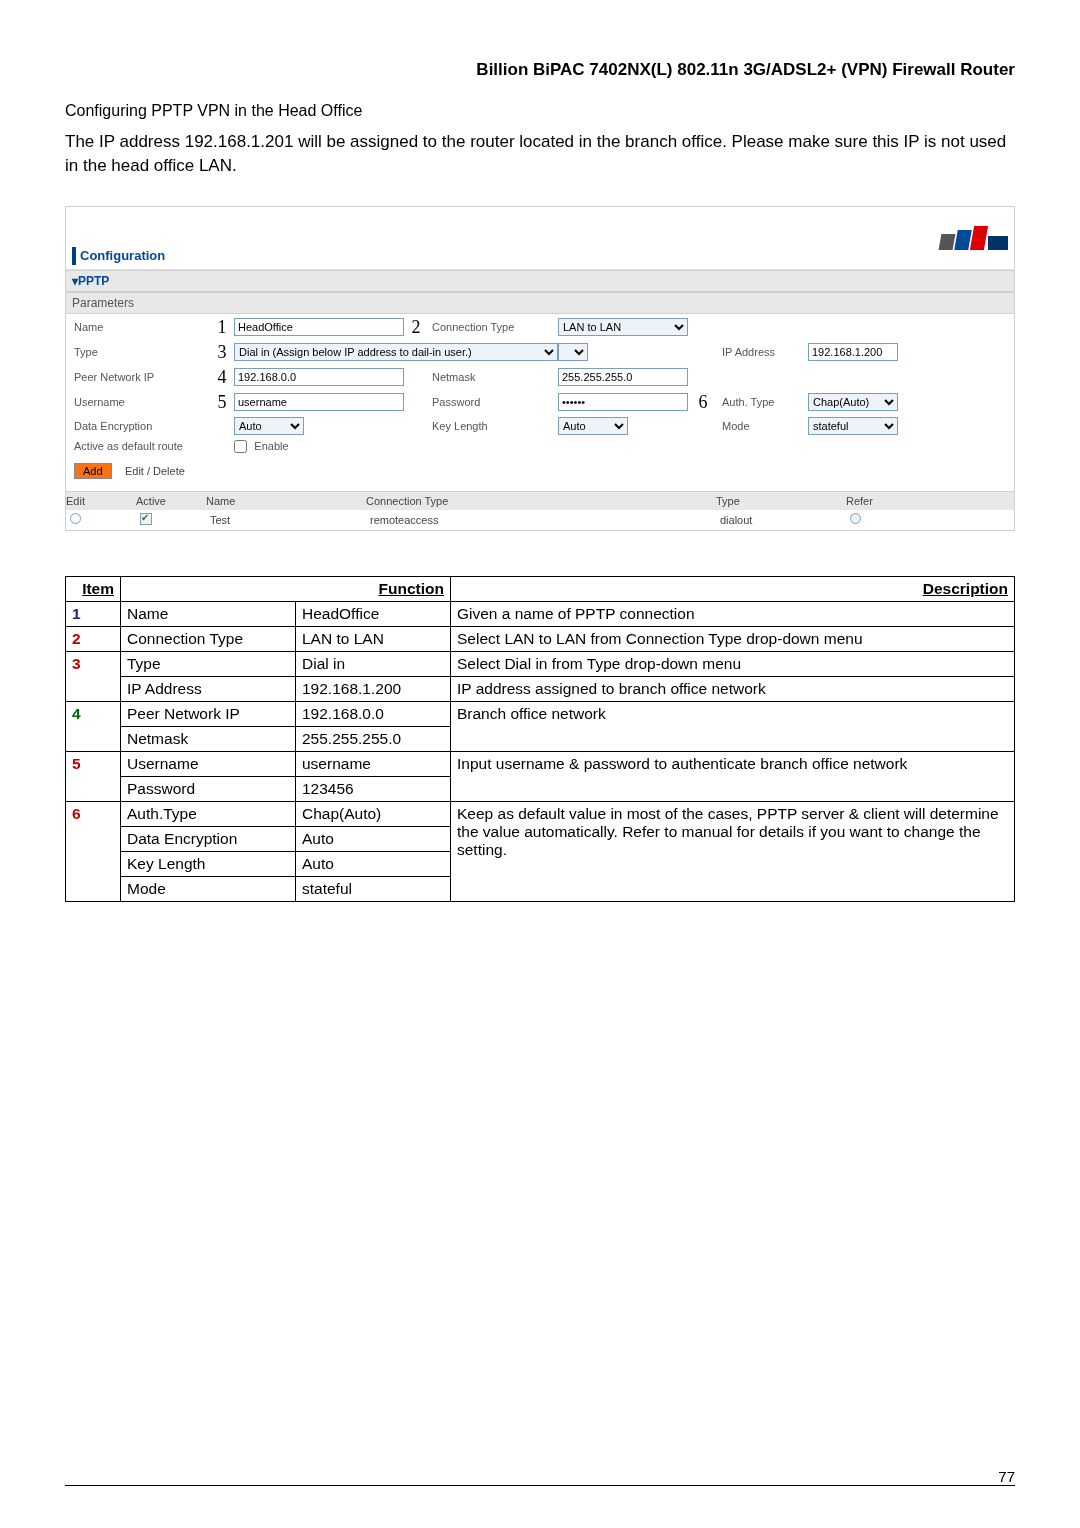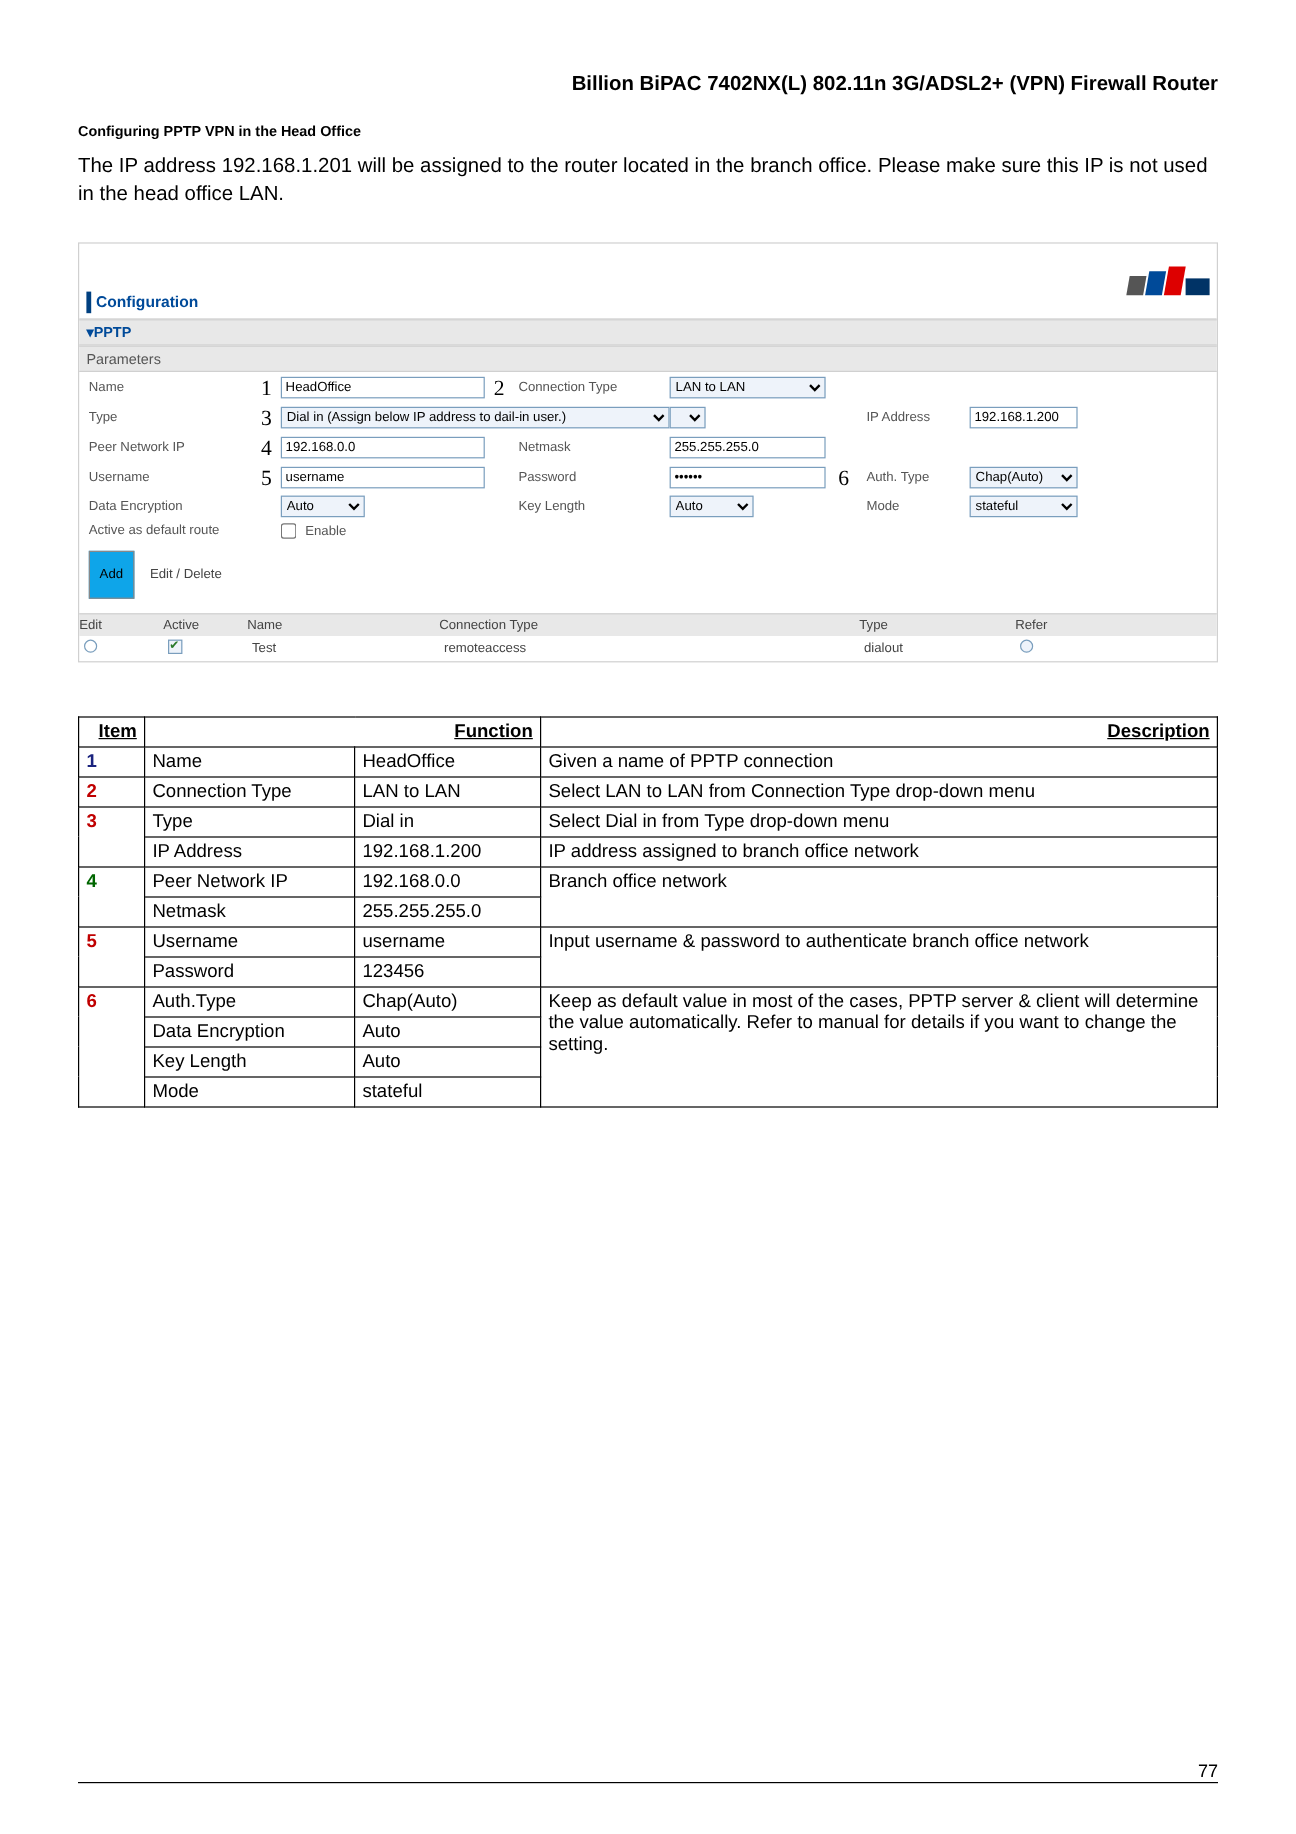--- a/index.html
+++ b/index.html
@@ -13,22 +13,22 @@
     font-size: 15px;
     position: relative;
   }
   .header-title {
     text-align: right;
     font-weight: bold;
     font-size: 17px;
     margin-bottom: 22px;
   }
   .section-heading {
-    font-weight: bold;
-    font-size: 12px;
+    font-weight: normal;
+    font-size: 16px;
     margin-bottom: 10px;
   }
   .intro-text {
     font-size: 17px;
     line-height: 1.4;
     margin-bottom: 28px;
   }
   
   .config-panel {
     border: 1px solid #d0d0d0;
@@ -90,22 +90,22 @@
     border: 1px solid #7a9ebd;
     font-size: 11px;
     height: 18px;
     width: 100%;
     background: #eef3fa;
   }
   .widesel { grid-column: 3 / span 3; }
   .chk { width:13px;height:13px; vertical-align:middle;}
   .btn-row { padding: 10px 8px 12px 8px; }
   .cfg-btn {
-    font-size: 11px; padding: 13px 8px;
-    border: 1px solid #888; background: #0ea5e9;
+    font-size: 11px; padding: 1px 8px;
+    border: 1px solid #888; background: #f97316;
   }
   .btn-row .plain { font-size: 11px; color:#444; margin-left:10px; }
   .cfg-table-head {
     display: grid;
     grid-template-columns: 70px 70px 160px 350px 130px 100px;
     background: #e8e8e8;
     padding: 3px 0;
     font-size: 11px;
     color: #444;
     border-top: 1px solid #d0d0d0;

